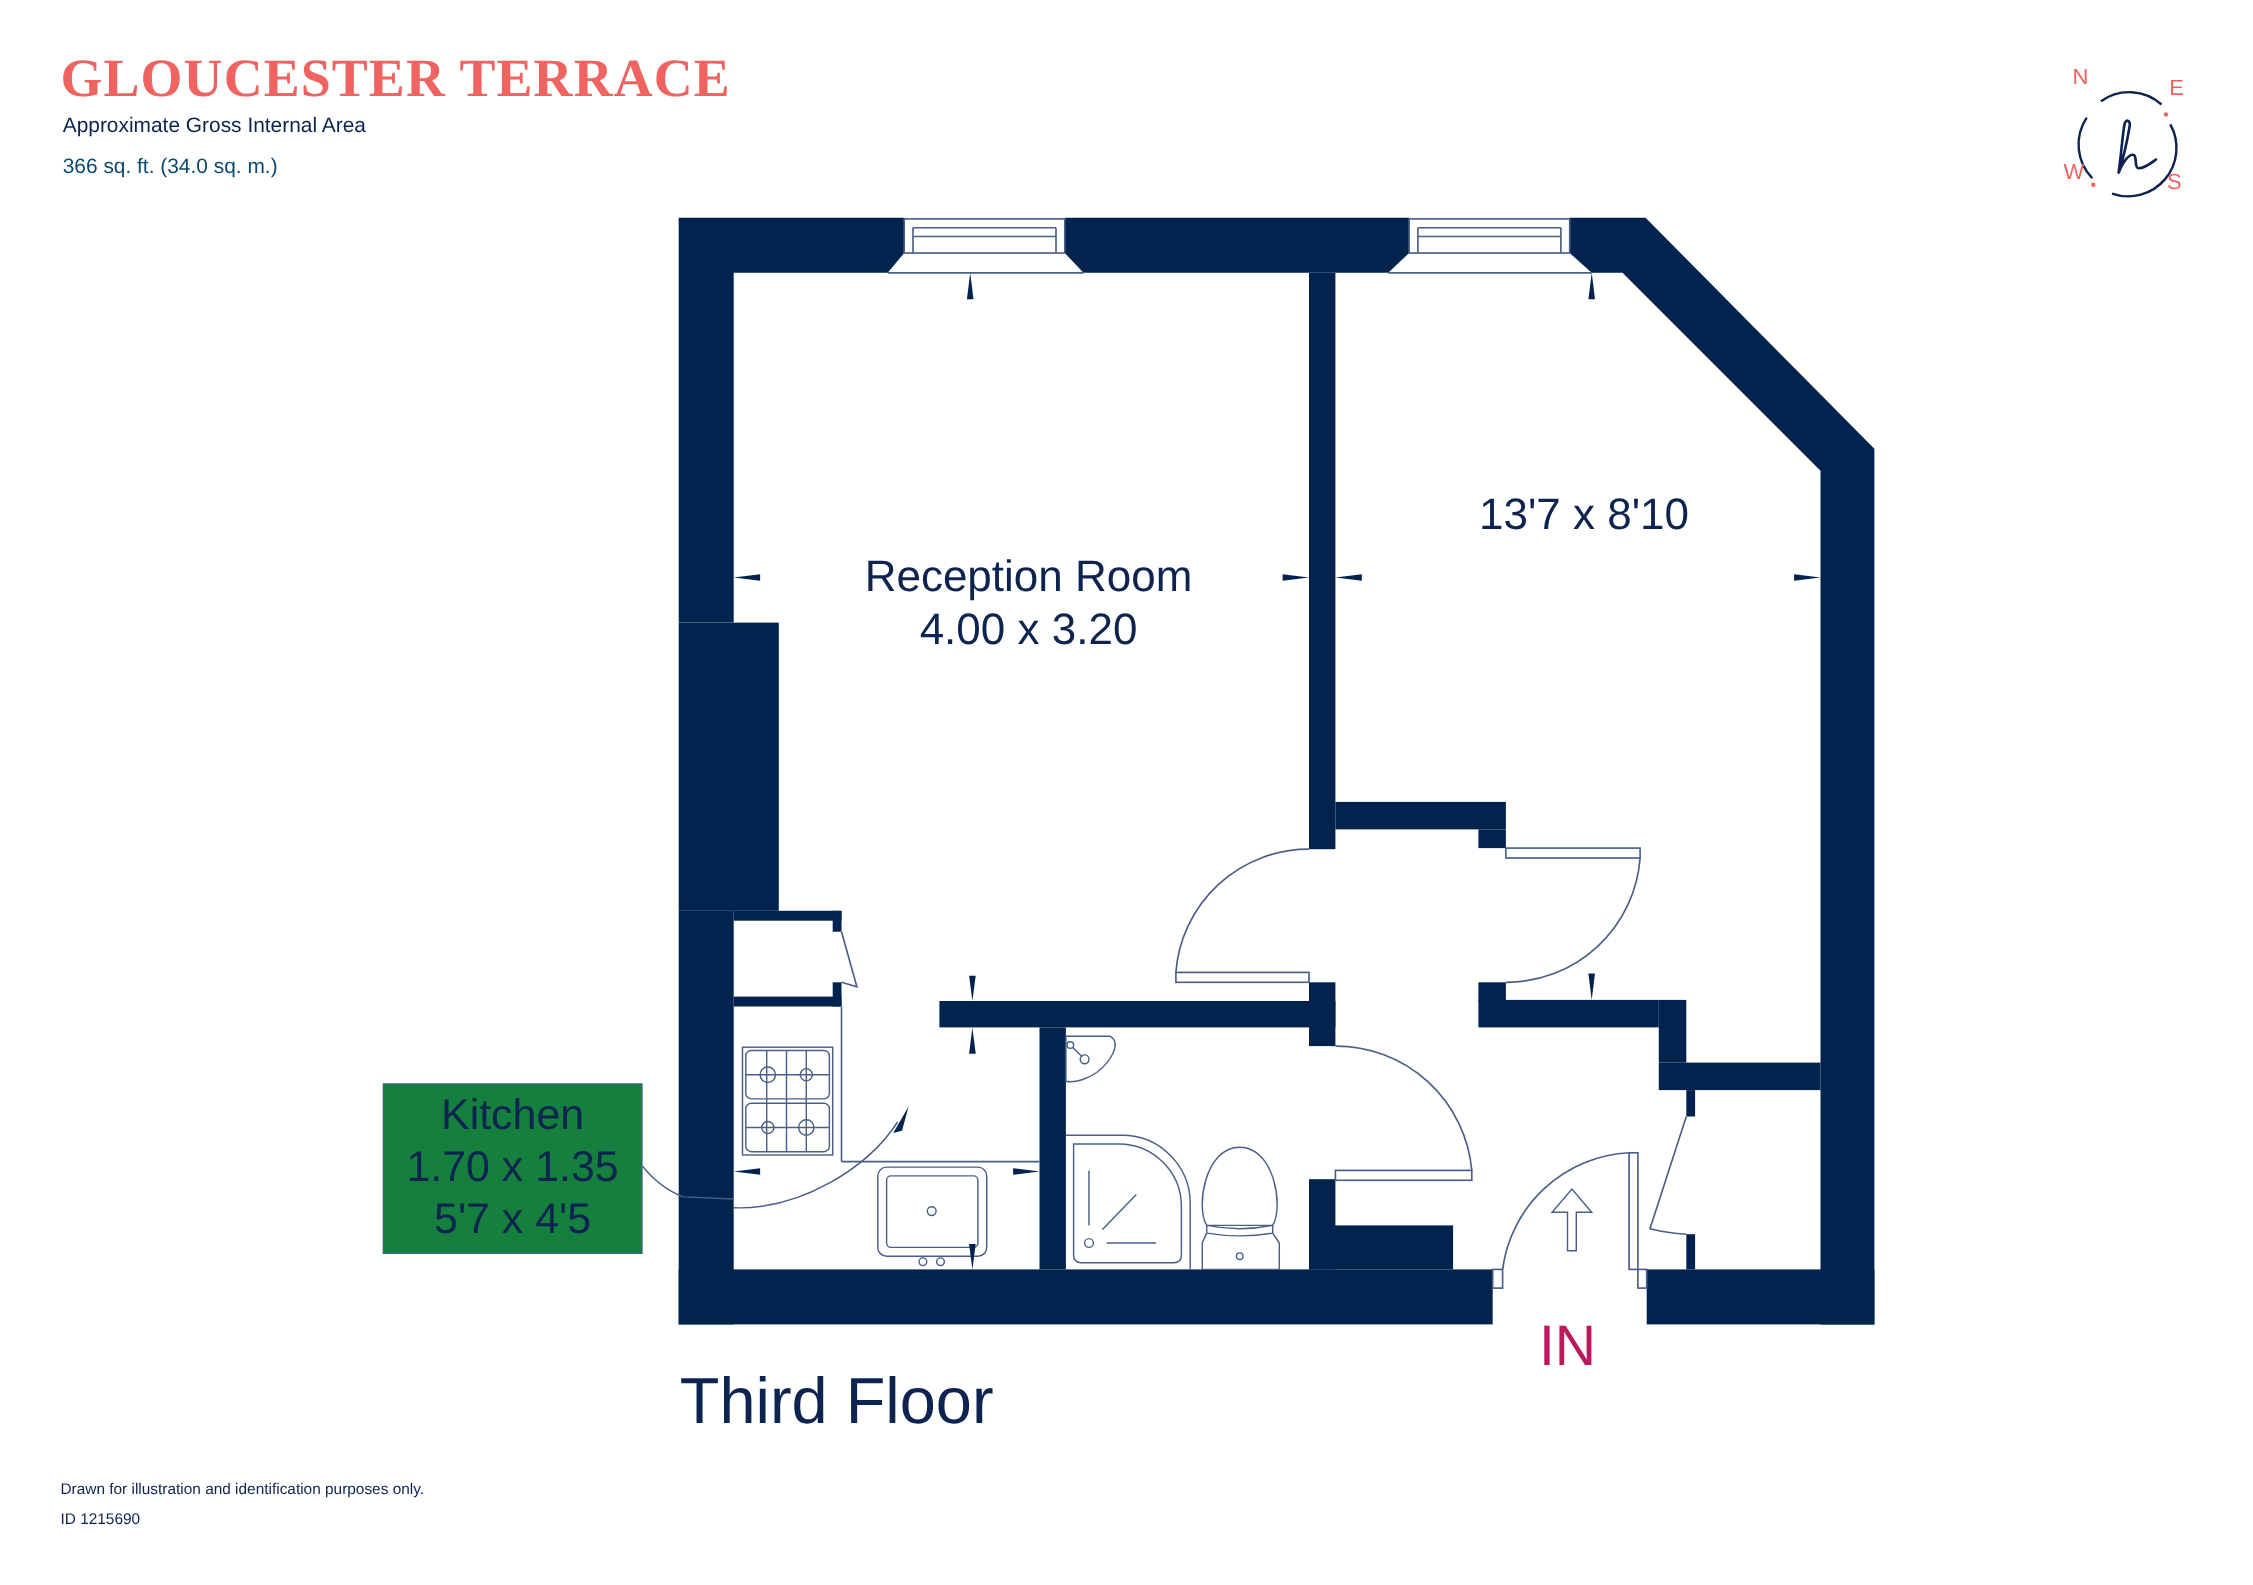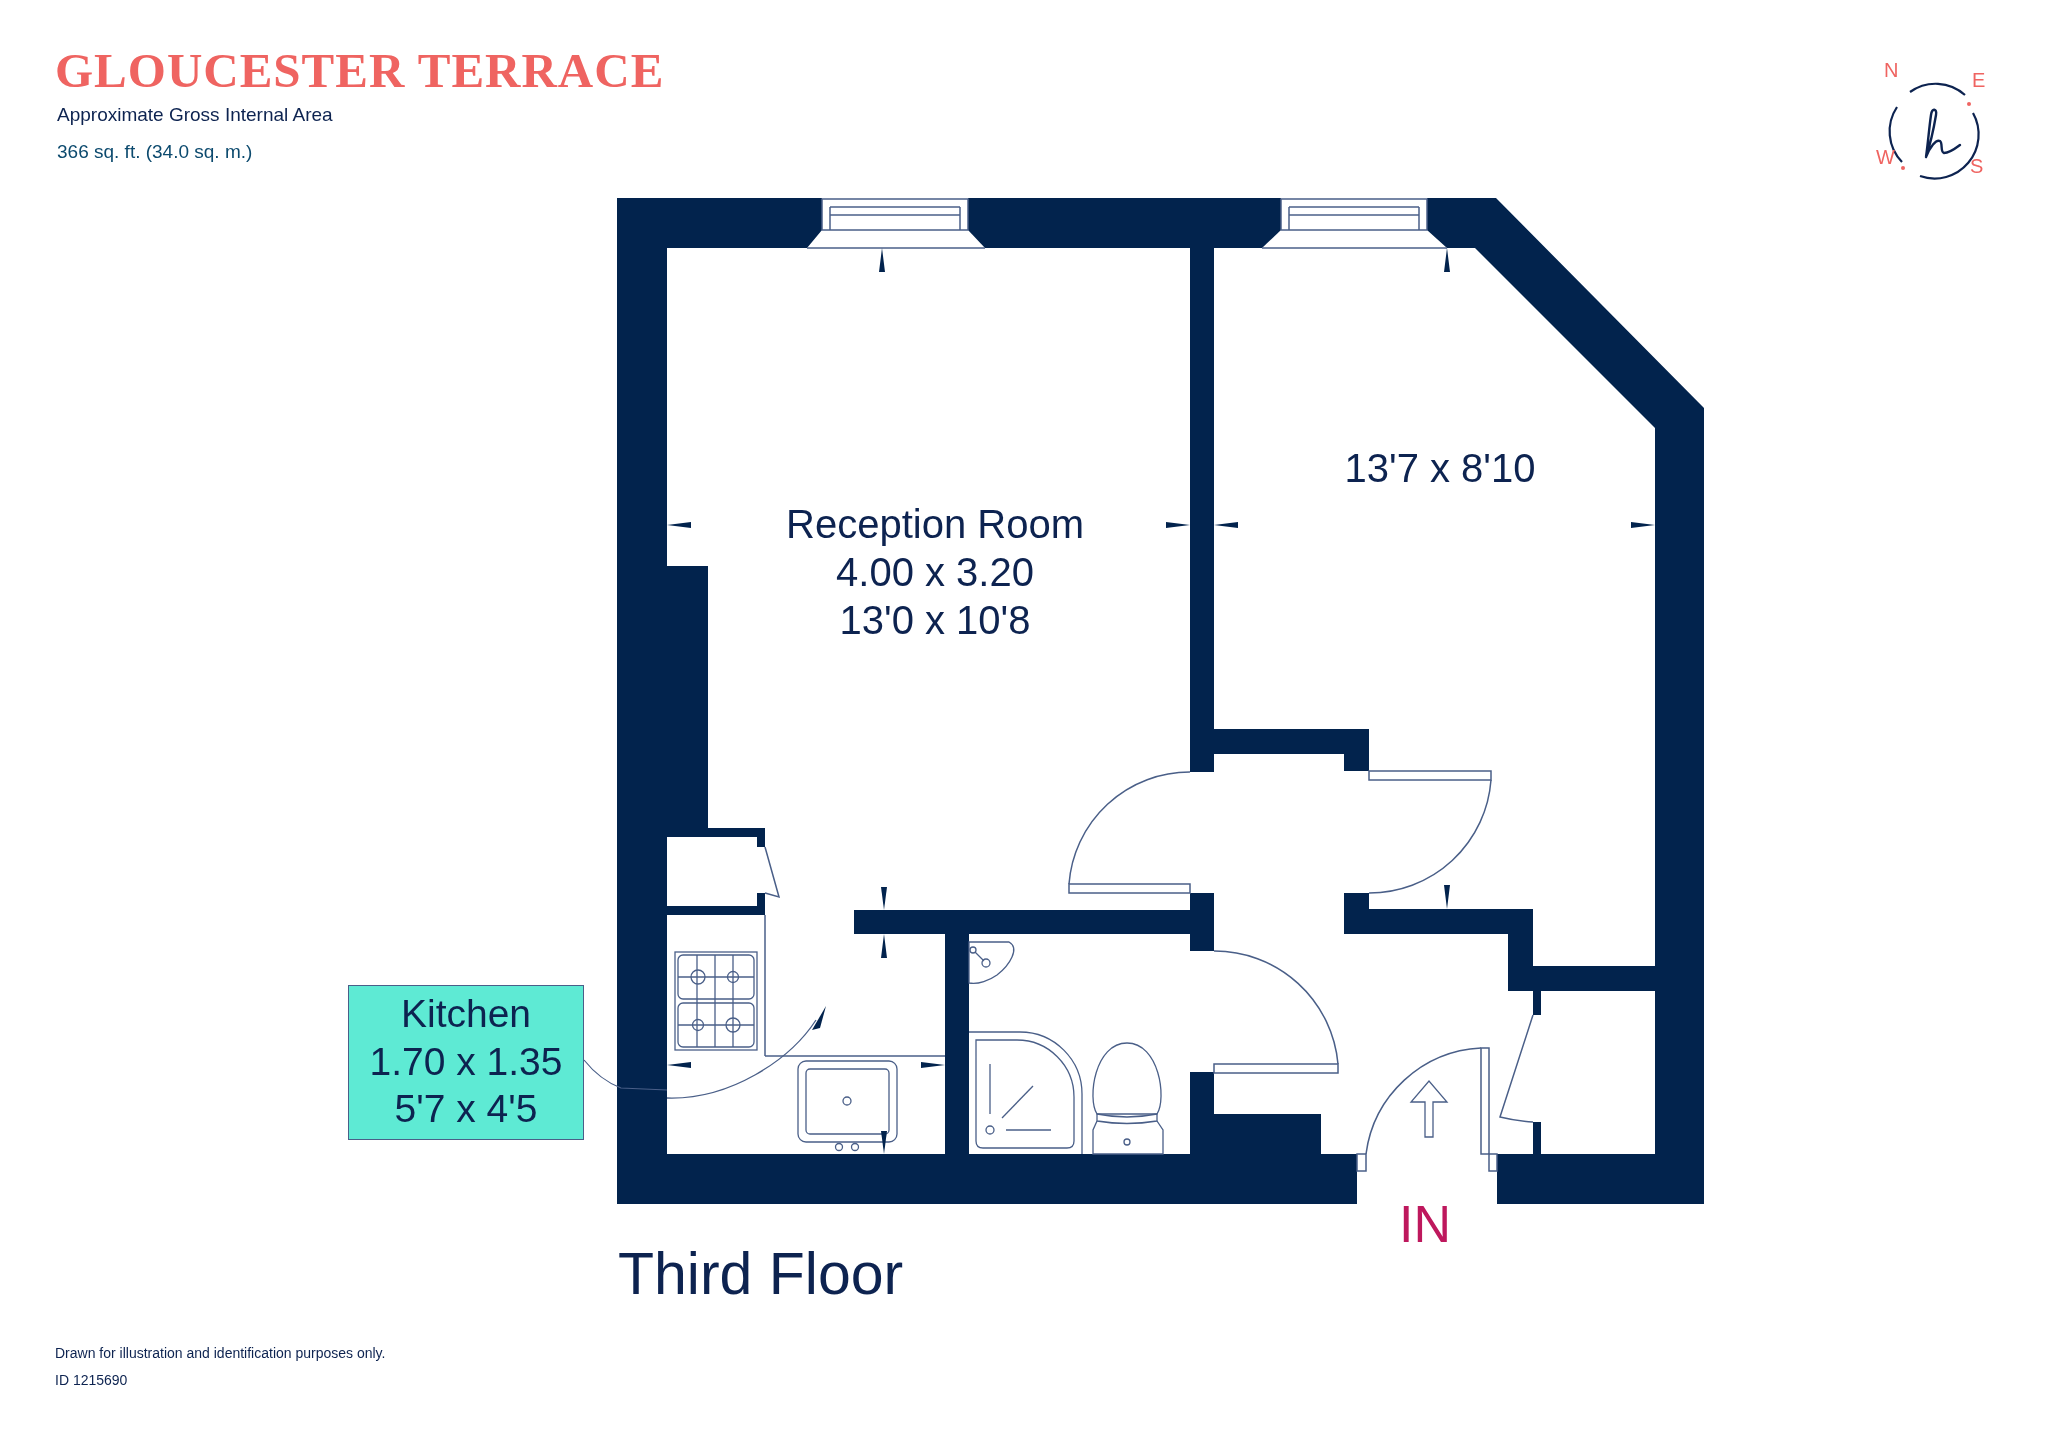--- a/index.html
+++ b/index.html
@@ -8,21 +8,21 @@
   .title { position: absolute; left: 55px; top: 46px; font-family: "Liberation Serif", serif;
            font-weight: bold; font-size: 49px; letter-spacing: 1px; color: #ef6461; line-height: 1; }
   .subtitle { position: absolute; left: 57px; top: 104px; font-size: 19px; color: #0d2350; }
   .area { position: absolute; left: 57px; top: 141px; font-size: 19px; color: #0c4a6e; }
   .compass { position: absolute; left: 1870px; top: 55px; width: 120px; height: 130px; }
   .compass-letter { position: absolute; font-size: 20px; color: #ef6461; }
   .plan { position: absolute; left: 0; top: 0; }
   .room-label { position: absolute; text-align: center; color: #0d2350; line-height: 1.2; }
   .room-label span { display: block; }
   .kitchen-box { position: absolute; left: 348px; top: 985px; width: 236px; height: 155px;
-                 border: 1.5px solid #4a5f88; background: #5eead4; text-align: center;
+                 border: 1.5px solid #4a5f88; background: #15803d; text-align: center;
                  font-size: 39px; line-height: 1.22; padding-top: 4px; box-sizing: border-box; }
   .floor-name { position: absolute; left: 618px; top: 1240px; font-size: 59px; color: #0d2350; }
   .in-label { position: absolute; left: 1399px; top: 1194px; font-size: 52px; color: #be185d; }
   .footer { position: absolute; left: 55px; font-size: 14px; color: #0d2350; }
 </style>
 </head>
 <body>
 
 <div class="title">GLOUCESTER TERRACE</div>
 <div class="subtitle">Approximate Gross Internal Area</div>
@@ -184,21 +184,20 @@
   </g>
 
   <path d="M 1425 1137 L 1425 1102 L 1411 1102 L 1429 1081 L 1447 1102 L 1433 1102 L 1433 1137 Z" fill="none" stroke="#4a5f88" stroke-width="1.3"></path>
 
   <path d="M 584 1060 Q 600 1080 621 1088 L 667 1090" fill="none" stroke="#4a5f88" stroke-width="1.2"></path>
 </svg>
 
 <div class="room-label" style="left:740px; top:500px; width:390px; font-size:40px;">
   <span>Reception Room</span>
   <span>4.00 x 3.20</span>
-  <span>13'0 x 10'8</span>
 </div>
 
 <div class="room-label" style="left:1260px; top:444px; width:360px; font-size:40px;">
   <span>13'7 x 8'10</span>
 </div>
 
 <div class="kitchen-box">
   <span style="display:block">Kitchen</span>
   <span style="display:block">1.70 x 1.35</span>
   <span style="display:block">5'7 x 4'5</span>

